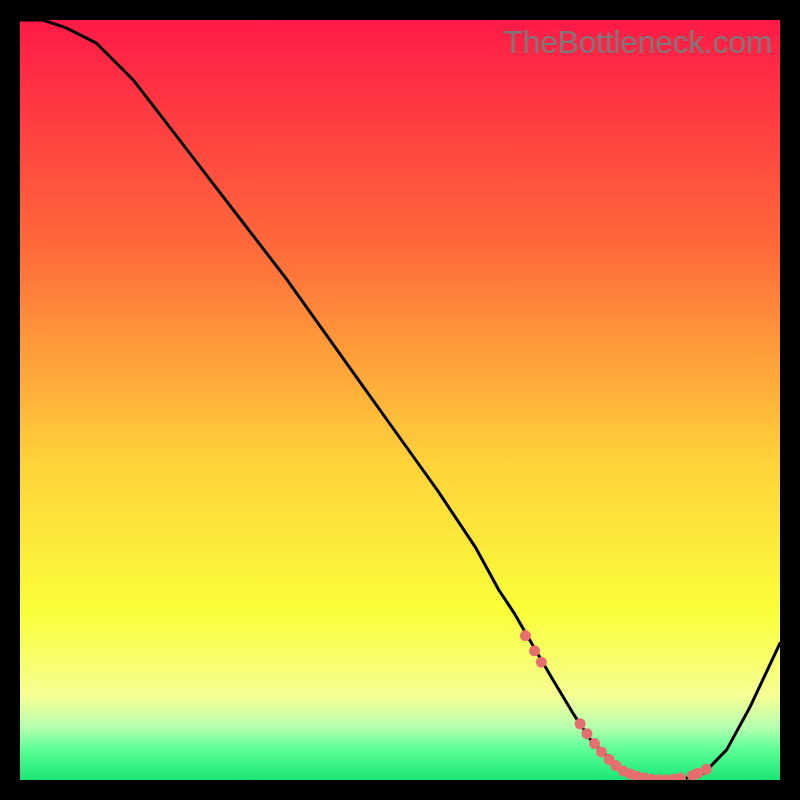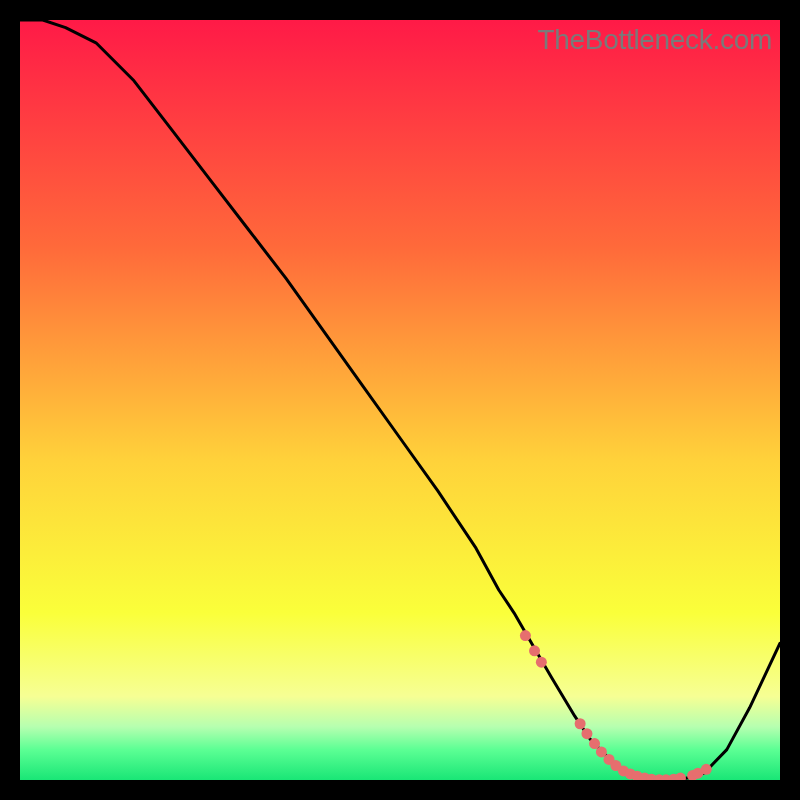--- a/index.html
+++ b/index.html
@@ -24,21 +24,21 @@
     left: 0;
     top: 0;
     width: 760px;
     height: 760px;
   }
   .watermark {
     position: absolute;
     top: 4px;
     right: 8px;
     color: #7a7a7a;
-    font-size: 28px;
+    font-size: 32px;
     font-weight: 500;
     letter-spacing: -0.3px;
     z-index: 10;
   }
   svg {
     display: block;
   }
 </style>
 </head>
 <body>

